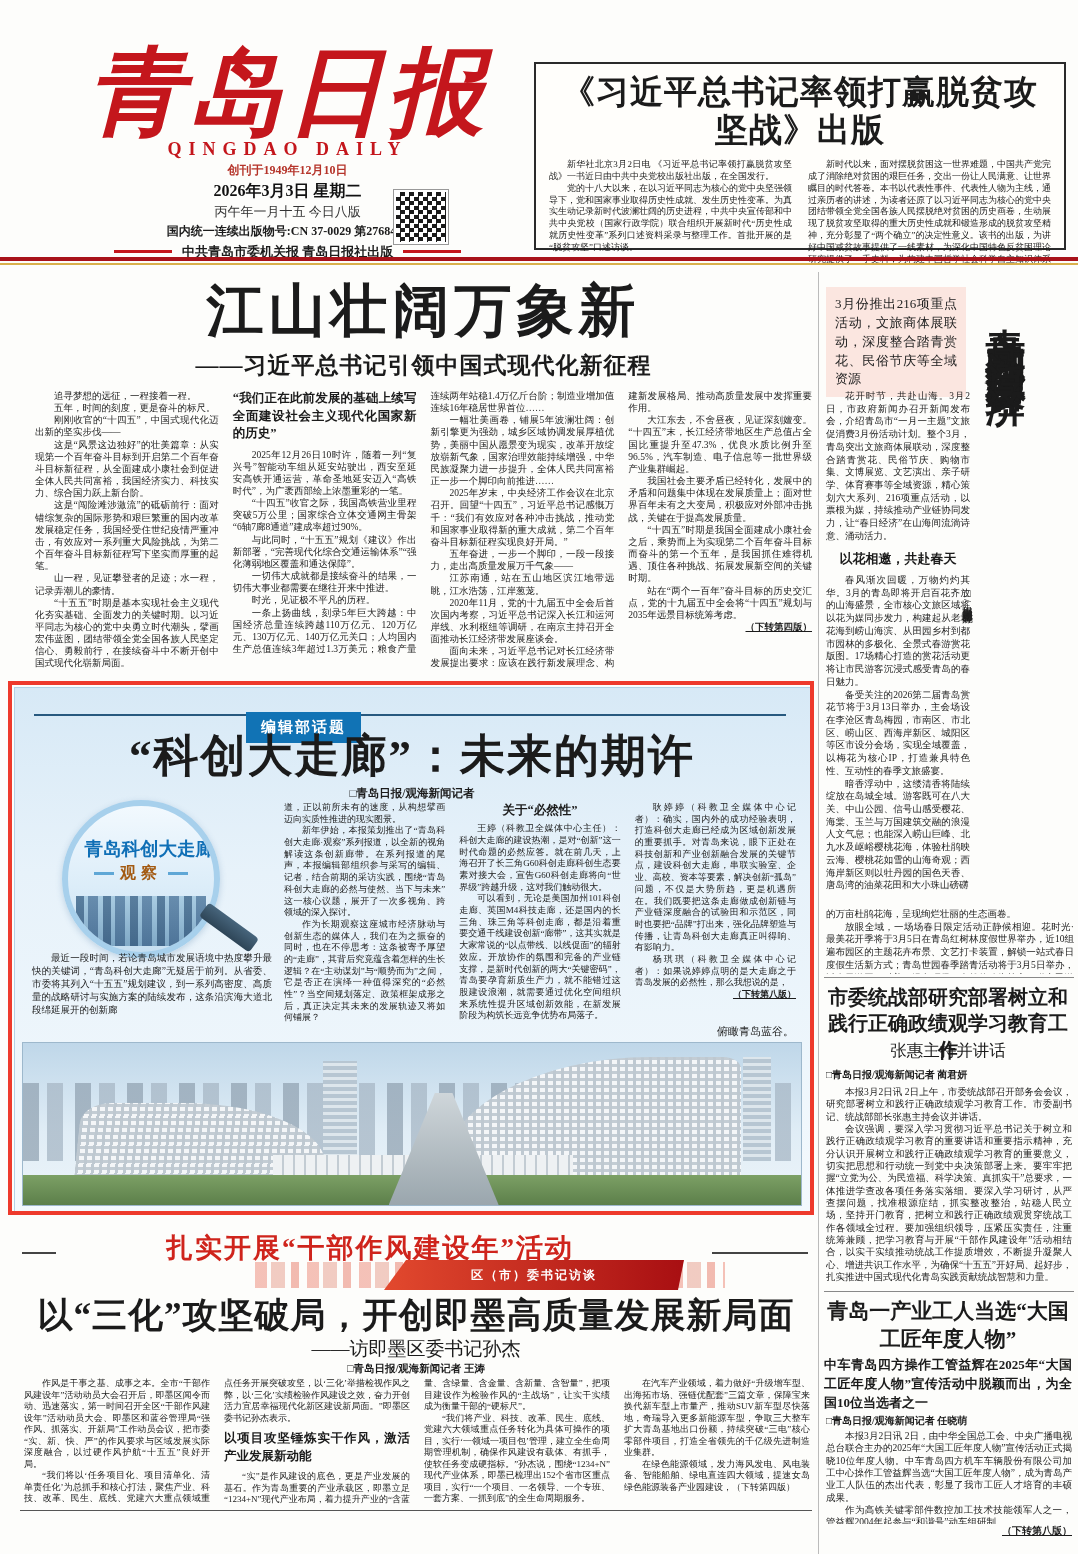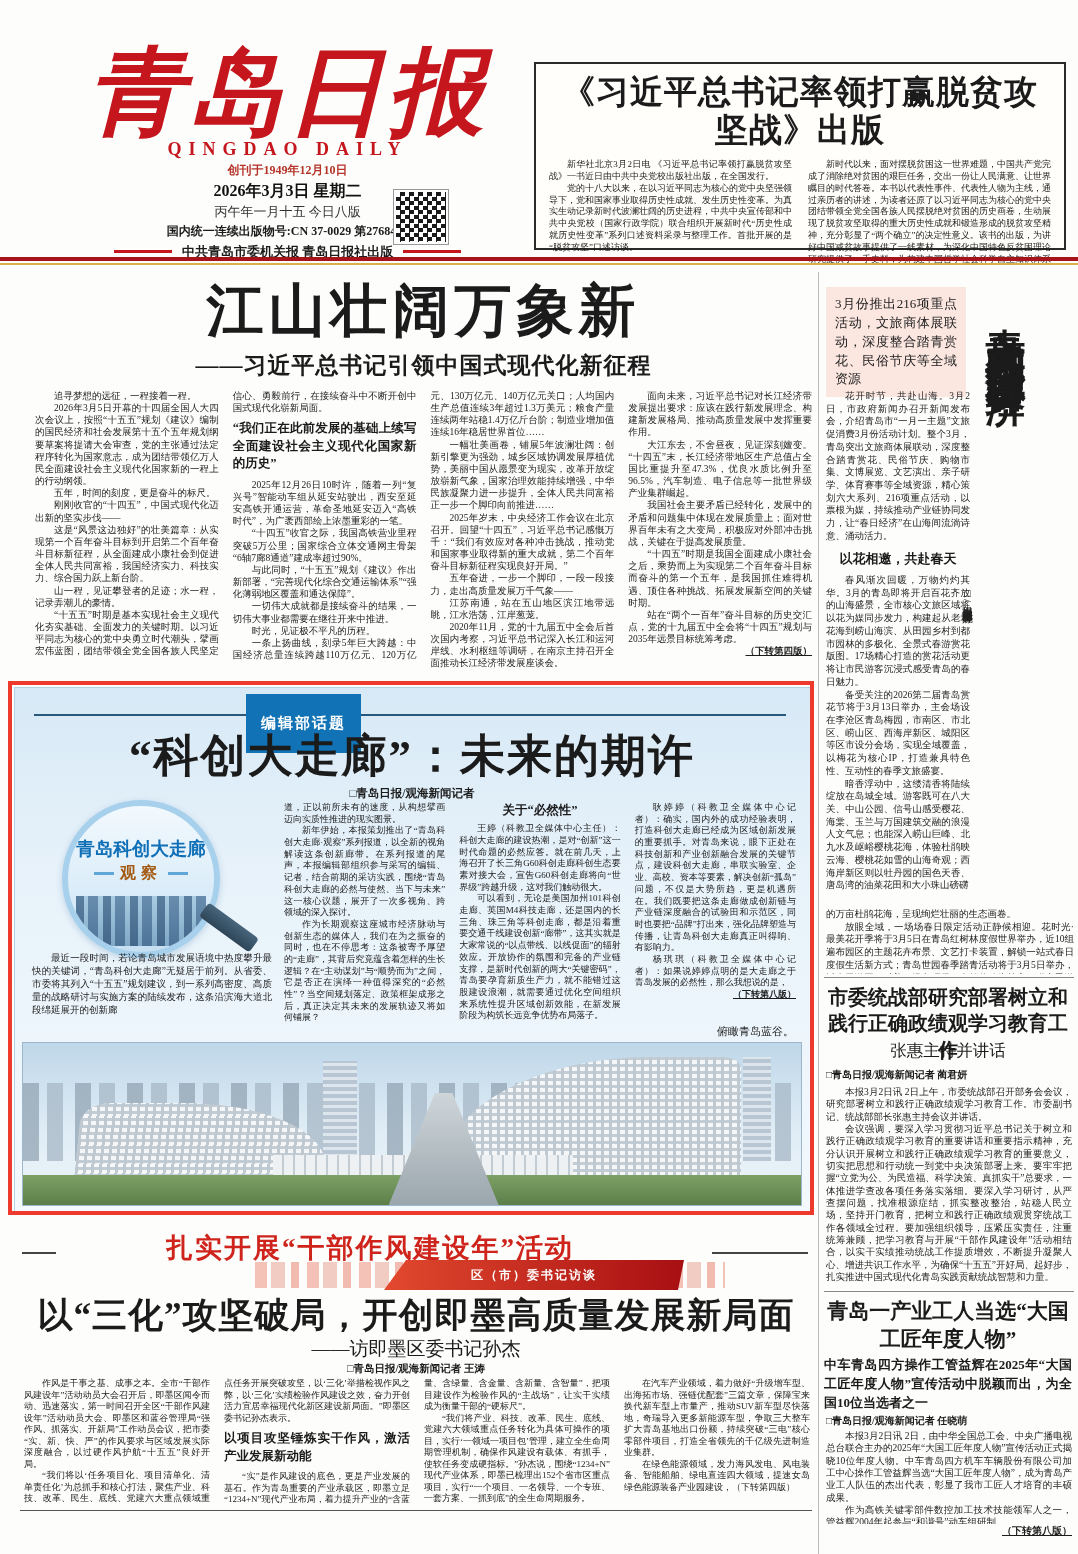--- a/index.html
+++ b/index.html
@@ -72,31 +72,31 @@
       line-height:1.45;text-align:justify;}
   .cm-byline{position:absolute;left:826px;top:1414px;width:246px;font-size:10px;font-weight:bold;}
   .cm-body{position:absolute;left:826px;top:1430px;width:246px;height:94px;font-size:9.5px;line-height:1.3;
       text-align:justify;overflow:hidden;}
   .cm-jump{position:absolute;left:826px;top:1524px;width:246px;font-size:10px;}
 
   
   .feature-panel{position:absolute;left:14px;top:687px;width:797px;height:524px;
       background:linear-gradient(180deg,#d7e9f6 0%,#e7f2fa 35%,#f3f9fd 100%);border:1px solid #b4d2e6;}
   .feature-tagline{position:absolute;left:34px;top:714px;width:752px;height:2px;background:#27597f;}
-  .feature-tag{position:absolute;left:246px;top:694px;background:#1173b5;color:#fff;font-size:15px;
-      font-weight:bold;padding:20px 15px;letter-spacing:2px;}
+  .feature-tag{position:absolute;left:246px;top:712px;background:#1173b5;color:#fff;font-size:15px;
+      font-weight:bold;padding:6px 15px;letter-spacing:2px;}
   .feature-headline{position:absolute;left:62px;top:726px;width:700px;text-align:center;font-size:45px;
       font-weight:900;letter-spacing:2px;}
   .feature-byline{position:absolute;left:62px;top:786px;width:700px;text-align:center;font-size:11.5px;
       font-weight:bold;}
   .observe-badge{position:absolute;left:40px;top:800px;width:228px;height:150px;}
   .badge-circle{position:absolute;left:22px;top:0;width:146px;height:146px;border-radius:50%;
       border:6px solid #a7d0ec;background:linear-gradient(180deg,#f2f9fe 0%,#dcedf9 55%,#c6dff1 100%);
       overflow:hidden;box-shadow:0 2px 6px rgba(60,110,160,.25);}
-  .badge-title{color:#0f6fb6;font-weight:900;font-size:18.5px;text-align:center;margin-top:30px;}
+  .badge-title{color:#0f6fb6;font-weight:900;font-size:18.5px;text-align:right;margin-top:30px;}
   .badge-sub-row{display:flex;align-items:center;justify-content:center;gap:6px;margin-top:2px;}
   .badge-dash{display:inline-block;width:20px;height:3px;background:#5fa7d6;}
   .badge-sub{color:#a35a12;font-weight:900;font-size:16px;letter-spacing:5px;}
   .badge-city{position:absolute;left:8px;right:8px;bottom:6px;height:50px;
       background:linear-gradient(180deg,#a9cce2,#7fa8c6),
       repeating-linear-gradient(90deg,rgba(36,78,116,.55) 0 8px,rgba(255,255,255,0) 8px 12px,
       rgba(58,98,138,.5) 12px 22px,rgba(255,255,255,0) 22px 27px);background-blend-mode:multiply;}
   .badge-handle{position:absolute;right:8px;bottom:14px;width:62px;height:17px;border-radius:4px;
       background:linear-gradient(#47657c,#2e4557);transform:rotate(36deg);}
   .feature-intro{position:absolute;left:32px;top:952px;width:240px;font-size:9.5px;line-height:1.38;
@@ -178,24 +178,24 @@
   </div>
 
   <div class="rule-red"></div>
   <div class="rule-gold"></div>
 
   <div class="lead-headline">江山壮阔万象新</div>
   <div class="lead-subhead">——习近平总书记引领中国式现代化新征程</div>
   <div class="lead-body">
     <div>
         <p class="body-para">追寻梦想的远征，一程接着一程。</p>
-        <p class="body-para">2026年3月5日开幕的十四届全国人大四次会议上，按照“十五五”规划《建议》编制的国民经济和社会发展第十五个五年规划纲要草案将提请大会审查，党的主张通过法定程序转化为国家意志，成为团结带领亿万人民全面建设社会主义现代化国家新的一程上的行动纲领。</p>
         <p class="body-para">五年，时间的刻度，更是奋斗的标尺。</p>
         <p class="body-para">刚刚收官的“十四五”，中国式现代化迈出新的坚实步伐——</p>
         <p class="body-para">这是“风景这边独好”的壮美篇章：从实现第一个百年奋斗目标到开启第二个百年奋斗目标新征程，从全面建成小康社会到促进全体人民共同富裕，我国经济实力、科技实力、综合国力跃上新台阶。</p>
+        <p class="body-para">这是“闯险滩涉激流”的砥砺前行：面对错综复杂的国际形势和艰巨繁重的国内改革发展稳定任务，我国经受住世纪疫情严重冲击，有效应对一系列重大风险挑战，为第二个百年奋斗目标新征程写下坚实而厚重的起笔。</p>
         <p class="body-para">山一程，见证攀登者的足迹；水一程，记录弄潮儿的豪情。</p>
         <p class="body-para">“十五五”时期是基本实现社会主义现代化夯实基础、全面发力的关键时期。以习近平同志为核心的党中央勇立时代潮头，擘画宏伟蓝图，团结带领全党全国各族人民坚定信心、勇毅前行，在接续奋斗中不断开创中国式现代化崭新局面。</p>
       </div>
     <p class="inner-subhead">“我们正在此前发展的基础上续写全面建设社会主义现代化国家新的历史”</p>
     <div>
         <p class="body-para">2025年12月26日10时许，随着一列“复兴号”智能动车组从延安站驶出，西安至延安高铁开通运营，革命圣地延安迈入“高铁时代”，为广袤西部绘上浓墨重彩的一笔。</p>
         <p class="body-para">“十四五”收官之际，我国高铁营业里程突破5万公里；国家综合立体交通网主骨架“6轴7廊8通道”建成率超过90%。</p>
         <p class="body-para">与此同时，“十五五”规划《建议》作出新部署，“完善现代化综合交通运输体系”“强化薄弱地区覆盖和通达保障”。</p>
         <p class="body-para">一切伟大成就都是接续奋斗的结果，一切伟大事业都需要在继往开来中推进。</p>
         <p class="body-para">时光，见证极不平凡的历程。</p>

